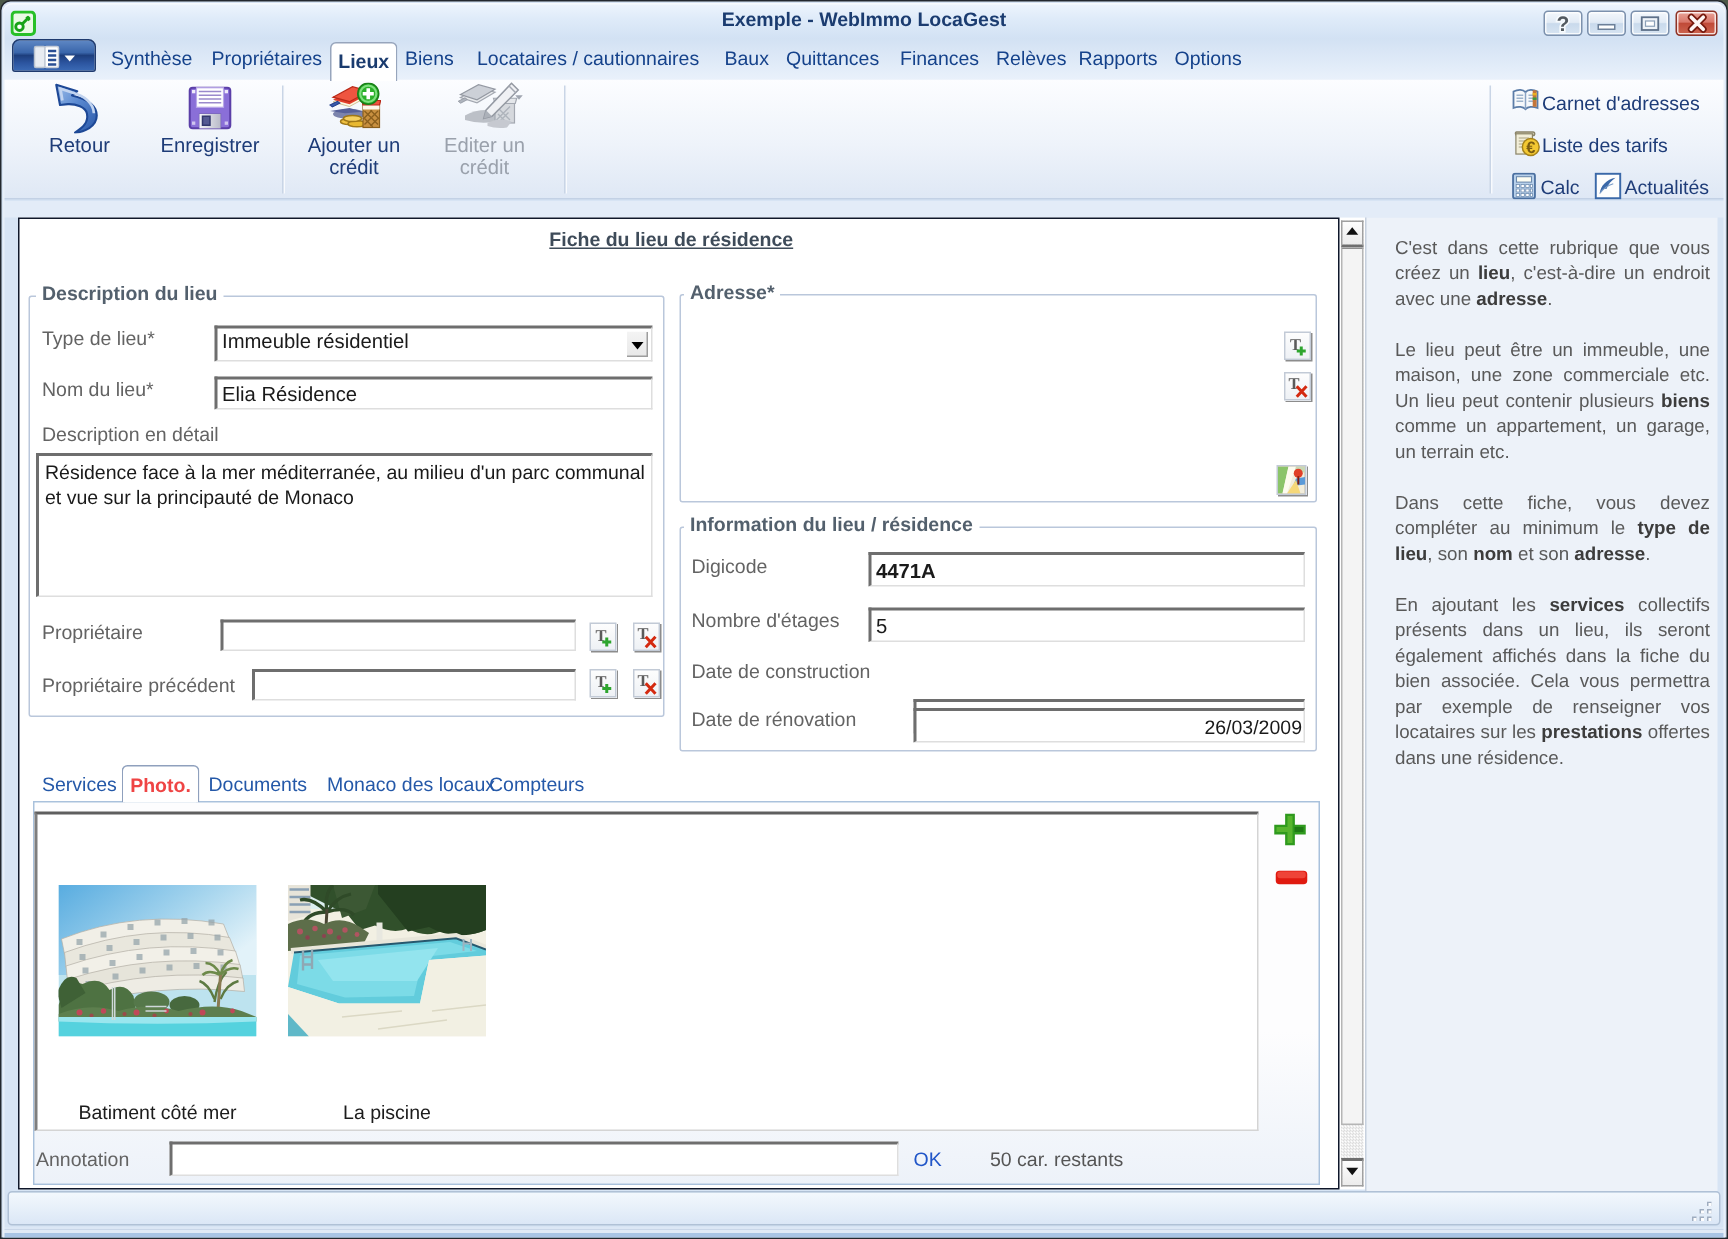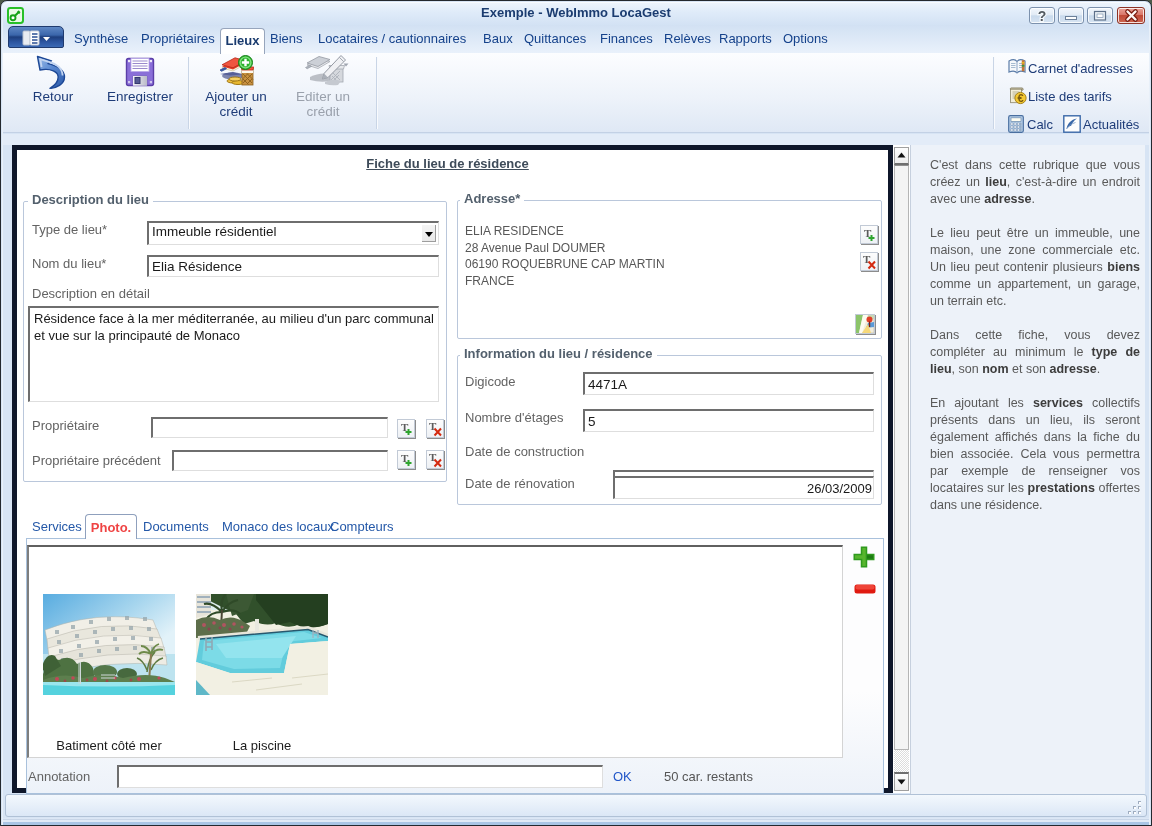--- a/index.html
+++ b/index.html
@@ -7,21 +7,21 @@
   body { background:#4d5a49; font-family:"Liberation Sans", sans-serif; }
   .abs { position:absolute; }
   .win { position:absolute; inset:0; border-radius:7px 7px 0 0; background:#d7e4f4; border:1px solid #23282e; overflow:hidden; }
   .inner-hl { position:absolute; inset:1px 1px 0 1px; border-radius:6px 6px 0 0; box-shadow:inset 0 1px 0 #f8fbfe, inset 1px 0 0 #e8f0f9, inset -1px 0 0 #e8f0f9; pointer-events:none; z-index:60;}
   .titlebar { position:absolute; left:1px; right:1px; top:1px; height:23px; border-radius:6px 6px 0 0; background:linear-gradient(#eef5fd 0%, #dfebf9 45%, #d3e2f4 100%); }
   .title-text { position:absolute; top:3px; left:0; right:0; text-align:center; font-size:13px; color:#1b3c70;font-weight:bold; }
   .tabstrip { position:absolute; left:1px; right:1px; top:24px; height:28px; background:linear-gradient(#d2e1f3,#e9f1fb); }
   .ribbon { position:absolute; left:1px; right:1px; top:52px; height:80px; background:linear-gradient(#fcfdff 0%, #eef3fa 55%, #dfe8f5 100%); border-bottom:1px solid #c3d1e5; }
   .midgap { position:absolute; left:1px; right:1px; top:133px; height:11px; background:#e3ecf8; }
   .whitegap { position:absolute; left:892px; top:144px; width:17px; height:648px; background:#fff; }
-  .formpanel { position:absolute; left:11px; top:144px; width:881px; height:648px; background:#fff; border:5px solid #0f172a; }
+  .formpanel { position:absolute; left:11px; top:144px; width:881px; height:648px; background:#fff; border:1px solid #0f172a; }
   .sidebar { position:absolute; left:909px; top:144px; width:235px; height:649px; background:#edf2f9; border-left:1px solid #c6d0de; padding:12px 0 0 19px; }
   .statusbar { position:absolute; left:4px; right:4px; top:793px; height:23px; background:linear-gradient(#f3f8fd,#dbe7f6); border:1px solid #b0c1d6; border-radius:3px; }
   .botframe { position:absolute; left:1px; right:1px; top:817px; height:9px; background:linear-gradient(#dce7f5 0 1px, #c9d6e8 1px 2px, #e0eaf6 2px 4px, #a9c5e5 4px 7px, #16324f 7px 8px, #0e1420 8px 9px); }
 
   
   .wbtn { position:absolute; top:6px; height:17px; border-radius:3px; border:1px solid #7c91ad; background:linear-gradient(#f2f7fc 0%, #e2ebf5 46%, #c9daec 52%, #d7e4f2 100%); box-shadow:inset 0 0 0 1px rgba(255,255,255,.8); text-align:center; }
   .wbtn.close { background:linear-gradient(#e9a398 0%, #d9776a 45%, #c04a38 50%, #cd6550 100%); border-color:#8e3326; }
 
   
   .tab { position:absolute; top:30px; font-size:13px; color:#15428b; white-space:nowrap; }
@@ -294,21 +294,20 @@
           <path d="M10.5 9 v6 M7.5 12 h6" stroke="#2ea52e" stroke-width="2"></path>
         </svg></div>
     <div class="sbtn" style="left:409px;top:300px"><svg width="16" height="17" viewBox="0 0 16 17">
           <text x="2" y="10" font-size="11" font-family="Liberation Serif" fill="#5a5a5a" font-weight="bold">T</text>
           <path d="M7.5 8.5 L14 15.5 M14 8.5 L7.5 15.5" stroke="#d42a10" stroke-width="2"></path>
         </svg></div>
 
     <div class="fieldset" style="left:440px;top:50px;width:425px;height:139px;">
       <div class="legend" style="left:2px">Adresse*</div>
     </div>
-    <div class="abs" style="left:448px;top:73px;font-size:12px;line-height:16.5px;color:#575757;">ELIA RESIDENCE<br>28 Avenue Paul DOUMER<br>06190 ROQUEBRUNE CAP MARTIN<br>FRANCE</div>
     <div class="sbtn" style="left:843px;top:75px"><svg width="16" height="17" viewBox="0 0 16 17">
           <text x="3" y="11" font-size="11" font-family="Liberation Serif" fill="#5a5a5a" font-weight="bold">T</text>
           <path d="M10.5 9 v6 M7.5 12 h6" stroke="#2ea52e" stroke-width="2"></path>
         </svg></div>
     <div class="sbtn" style="left:843px;top:102px"><svg width="16" height="17" viewBox="0 0 16 17">
           <text x="2" y="10" font-size="11" font-family="Liberation Serif" fill="#5a5a5a" font-weight="bold">T</text>
           <path d="M7.5 8.5 L14 15.5 M14 8.5 L7.5 15.5" stroke="#d42a10" stroke-width="2"></path>
         </svg></div>
     <div class="sbtn" style="left:838px;top:164px;width:20px;height:20px">
       <svg width="18" height="18" viewBox="0 0 18 18">
@@ -320,21 +319,21 @@
         <path d="M12 0 L18 0 L18 4 L11 4 Z" fill="#c9d8b4"></path>
         <circle cx="13.5" cy="4.5" r="3" fill="#e04028"></circle>
           <rect x="12.9" y="6.5" width="1.3" height="5.5" fill="#7e1e12"></rect>
       </svg>
     </div>
 
     <div class="fieldset" style="left:440px;top:205px;width:425px;height:150px;">
       <div class="legend" style="left:2px">Information du lieu / résidence</div>
     </div>
     <div class="lbl" style="left:448px;top:224px">Digicode</div>
-    <div class="inp" style="left:566px;top:222px;width:291px;height:23px;">4471A</div>
+    <div class="inp" style="left:566px;top:222px;width:291px;height:23px;font-weight:bold;">4471A</div>
     <div class="lbl" style="left:448px;top:260px">Nombre d'étages</div>
     <div class="inp" style="left:566px;top:259px;width:291px;height:23px;">5</div>
     <div class="lbl" style="left:448px;top:294px">Date de construction</div>
     <div class="inp r" style="left:596px;top:294px;width:261px;height:23px;margin-top:26px;">19/07/1978</div>
     <div class="lbl" style="left:448px;top:326px">Date de rénovation</div>
     <div class="inp r" style="left:596px;top:326px;width:261px;height:23px;">26/03/2009</div>
 
     <div class="ptab" style="left:15px;top:369px">Services</div>
     <div class="ptabbox">
         <div class="t">Photo.</div>

